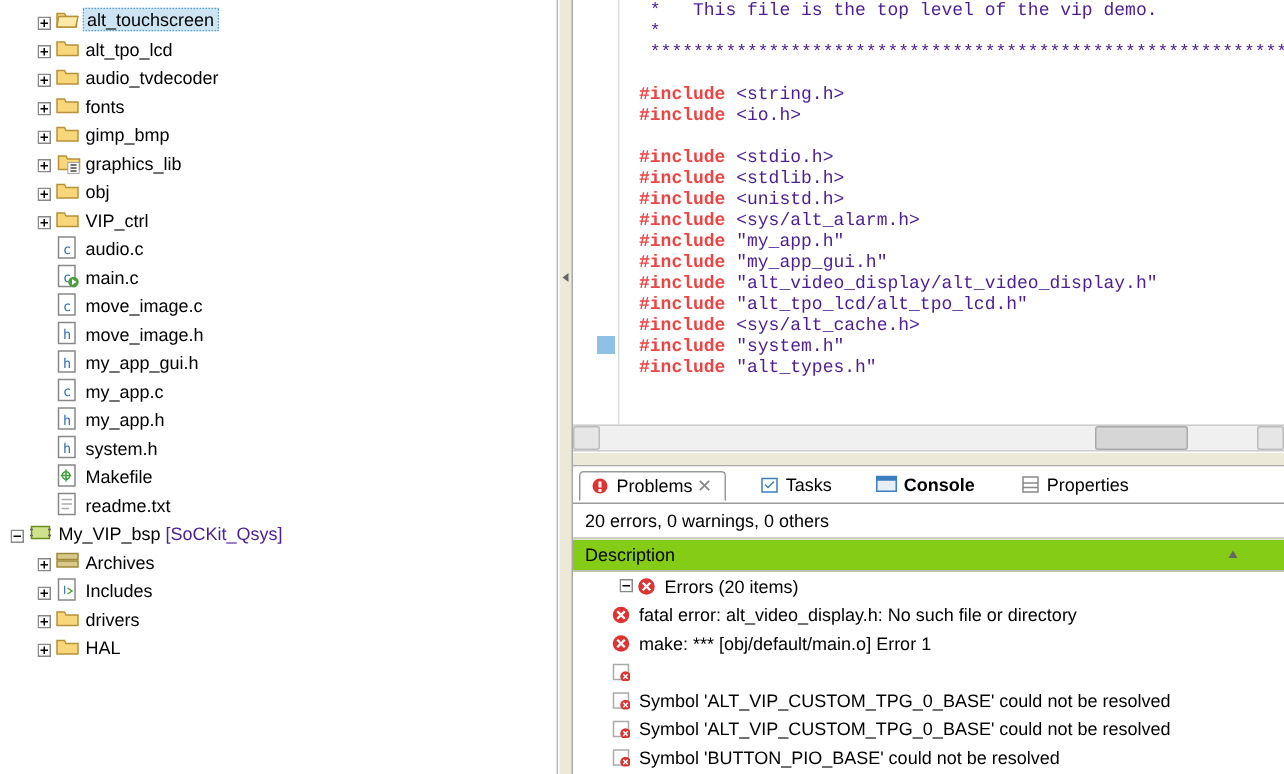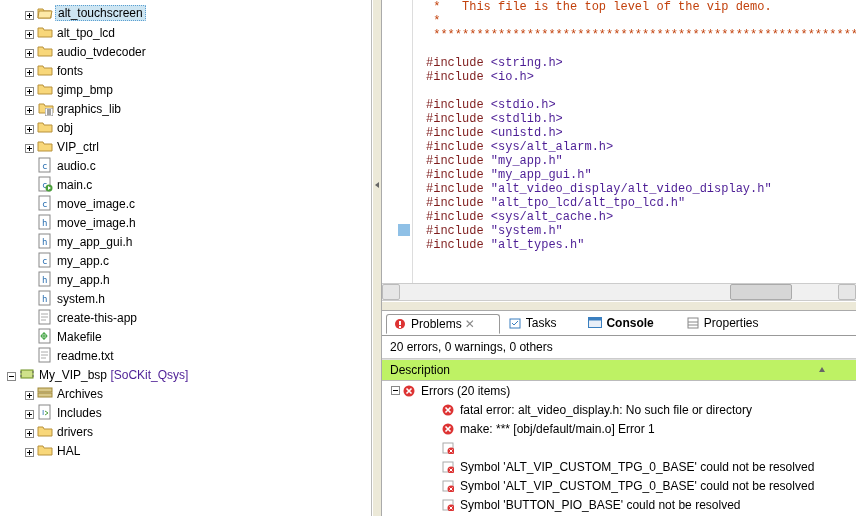--- a/index.html
+++ b/index.html
@@ -16,41 +16,41 @@
   
   .sash{width:8px;background:#ece9d8;border-left:1px solid #fff;border-right:1px solid #aaa;display:flex;flex-direction:column;align-items:center;padding-top:180px}
   .sash-arrow{width:6px;height:6px;margin:2px 0}
   
   .right{flex:1;display:flex;flex-direction:column;min-width:0}
   .editor{height:300px;border-bottom:1px solid #ccc;position:relative;overflow:hidden}
   .editor-gutter{position:absolute;left:16px;top:0;bottom:16px;width:14px;border-right:1px solid #ddd}
   .mark{position:absolute;left:0;width:12px;height:12px;background:#8fc0e6}
   .editor-body{position:absolute;left:44px;right:0;top:0;bottom:16px;overflow:hidden;font-family:Consolas,'Courier New',monospace;font-size:12px;line-height:14px;white-space:pre}
   .editor-line{height:14px}
-  .cmt{color:#c2410c}
-  .kw{color:#7f1d1d;font-weight:normal}
+  .cmt{color:#4c1d95}
+  .kw{color:#ef4444;font-weight:bold}
   .str{color:#4c1d95}
   .hscroll{position:absolute;left:0;right:0;bottom:0;height:16px;background:#f0f0f0;border-top:1px solid #ccc;display:flex}
   .hscroll .btn{width:16px;height:14px;background:#e6e6e6;border:1px solid #bbb;border-radius:2px}
   .hscroll .track{flex:1}
   .hscroll .thumb{width:60px;height:14px;margin:0 0 0 330px;background:#d6d6d6;border:1px solid #aaa;border-radius:2px}
   
   .bsash{height:8px;background:#ece9d8;border-top:1px solid #fff;border-bottom:1px solid #aaa}
   .tabs{height:24px;display:flex;align-items:center;border-bottom:1px solid #999;background:#fff;padding-left:4px}
-  .tab{display:flex;align-items:flex-end;padding:2px 24px 2px 6px;margin-right:2px;font-size:12px;cursor:default}
+  .tab{display:flex;align-items:flex-end;padding:2px 8px 2px 6px;margin-right:16px;font-size:12px;cursor:default}
   .tab.active{background:#fff;border:1px solid #999;border-bottom:1px solid #fff;border-radius:3px 3px 0 0;position:relative;top:1px}
   .tab-ico{width:14px;height:14px;margin-right:4px;display:inline-flex;align-items:center;justify-content:center}
   .pin{margin-left:3px;color:#888}
   .status{padding:4px 8px;font-size:12px;border-bottom:1px solid #ccc;background:#fff}
-  .colhdr{background:#bef264;border-bottom:1px solid #bbb;border-top:1px solid #ddd;height:20px;display:flex;align-items:center;padding-left:8px;font-size:12px;position:relative}
+  .colhdr{background:#84cc16;border-bottom:1px solid #bbb;border-top:1px solid #ddd;height:20px;display:flex;align-items:center;padding-left:8px;font-size:12px;position:relative}
   .colhdr .arrowup{position:absolute;right:30px;top:6px}
   .problems{flex:1;overflow:auto;font-size:12px}
   .prow{display:flex;align-items:center;height:19px;padding-left:6px;white-space:nowrap}
-  .prow.l1{padding-left:8px}
-  .prow.l2{padding-left:60px}
+  .prow.l1{padding-left:30px}
+  .prow.l2{padding-left:26px}
   .err-small{width:12px;height:12px;margin-right:6px;display:inline-flex;align-items:center;justify-content:center}
 </style>
 </head>
 <body>
 
 <div class="app">
 
   <div class="explorer">
     <div id="exp-list">
         <div class="node lvl1">
@@ -256,32 +256,20 @@
         </div>
         <div class="node lvl1">
           <span class="exp"></span>
           <span class="ico">
             <svg width="16" height="16">
               <rect x="2" y="1" width="11" height="14" fill="#fff" stroke="#888"></rect>
               <text x="5" y="12" font-size="9" fill="#2a6fb0" font-family="monospace">h</text>
             </svg>
           </span>
           <span>system.h</span>
-        </div>
-        <div class="node lvl1">
-          <span class="exp"></span>
-          <span class="ico">
-            <svg width="16" height="16">
-              <rect x="2" y="1" width="11" height="14" fill="#fff" stroke="#888"></rect>
-              <line x1="4" y1="5" x2="11" y2="5" stroke="#aaa"></line>
-              <line x1="4" y1="8" x2="11" y2="8" stroke="#aaa"></line>
-              <line x1="4" y1="11" x2="9" y2="11" stroke="#aaa"></line>
-            </svg>
-          </span>
-          <span>create-this-app</span>
         </div>
         <div class="node lvl1">
           <span class="exp"></span>
           <span class="ico">
             <svg width="16" height="16">
               <rect x="2" y="1" width="11" height="14" fill="#fff" stroke="#888"></rect>
               <circle cx="7" cy="8" r="2.5" fill="none" stroke="#3a9f3a"></circle>
               <line x1="7" y1="4" x2="7" y2="12" stroke="#3a9f3a"></line>
               <line x1="3.5" y1="8" x2="10.5" y2="8" stroke="#3a9f3a"></line>
             </svg>

